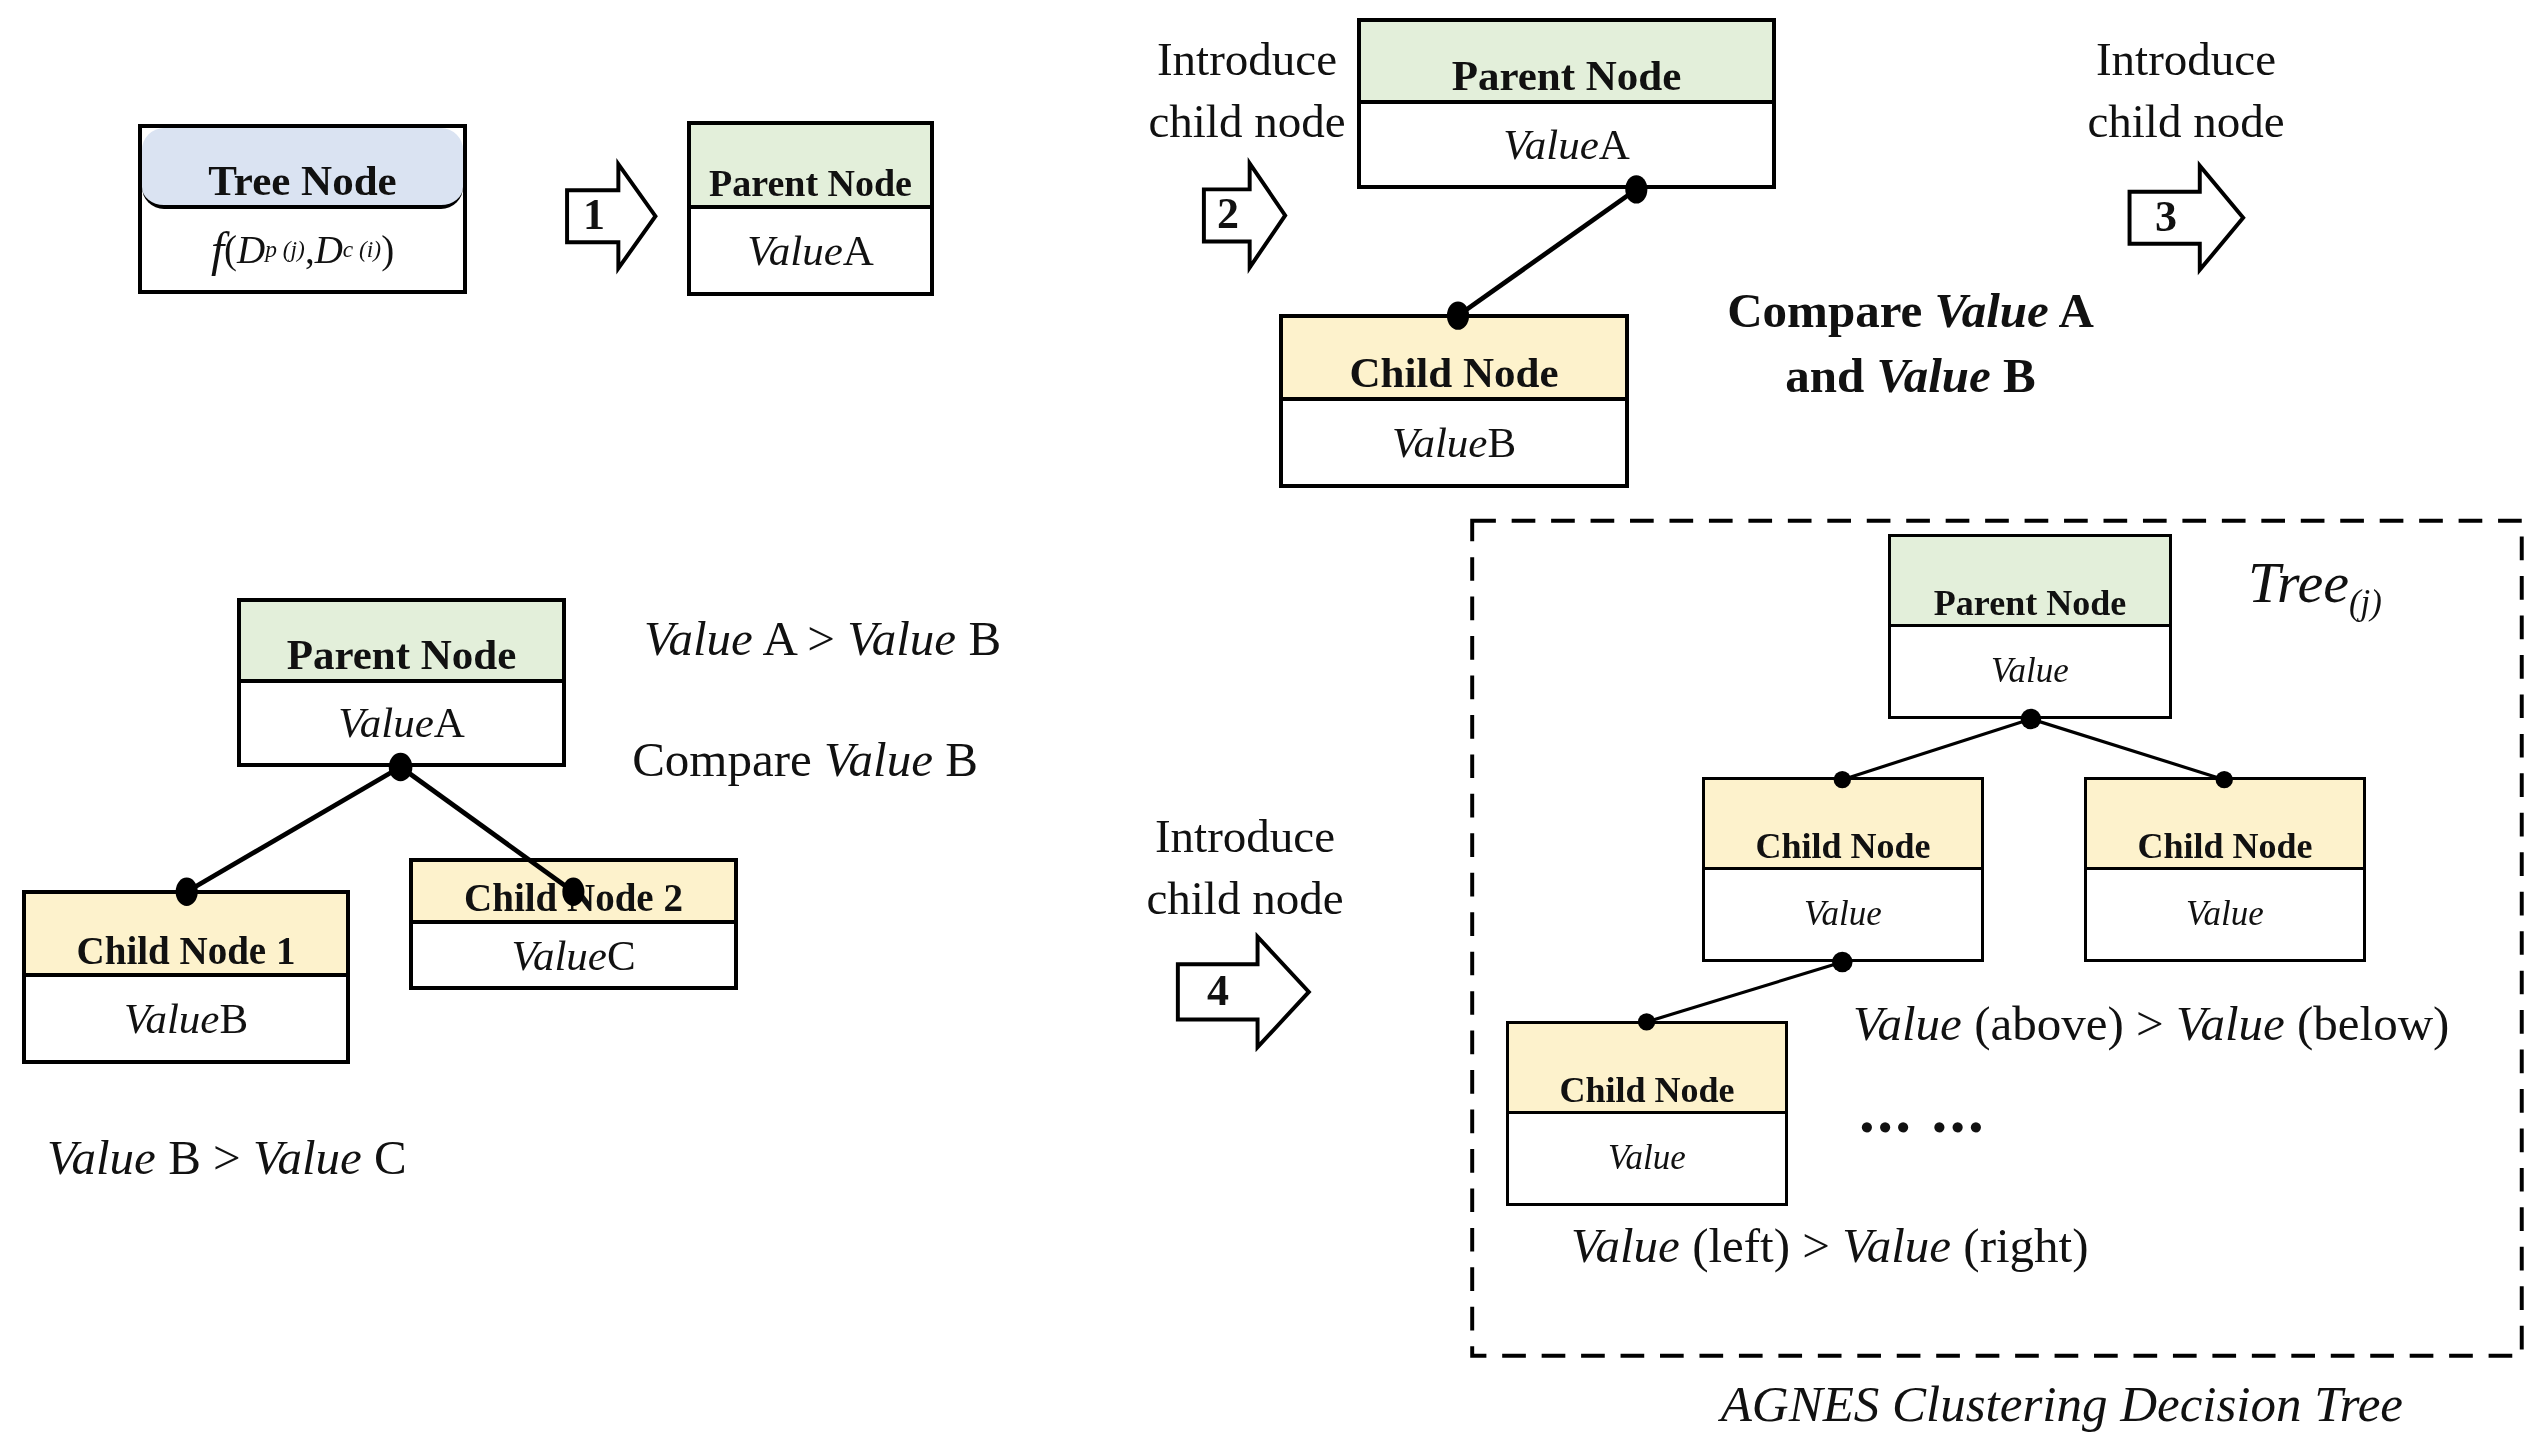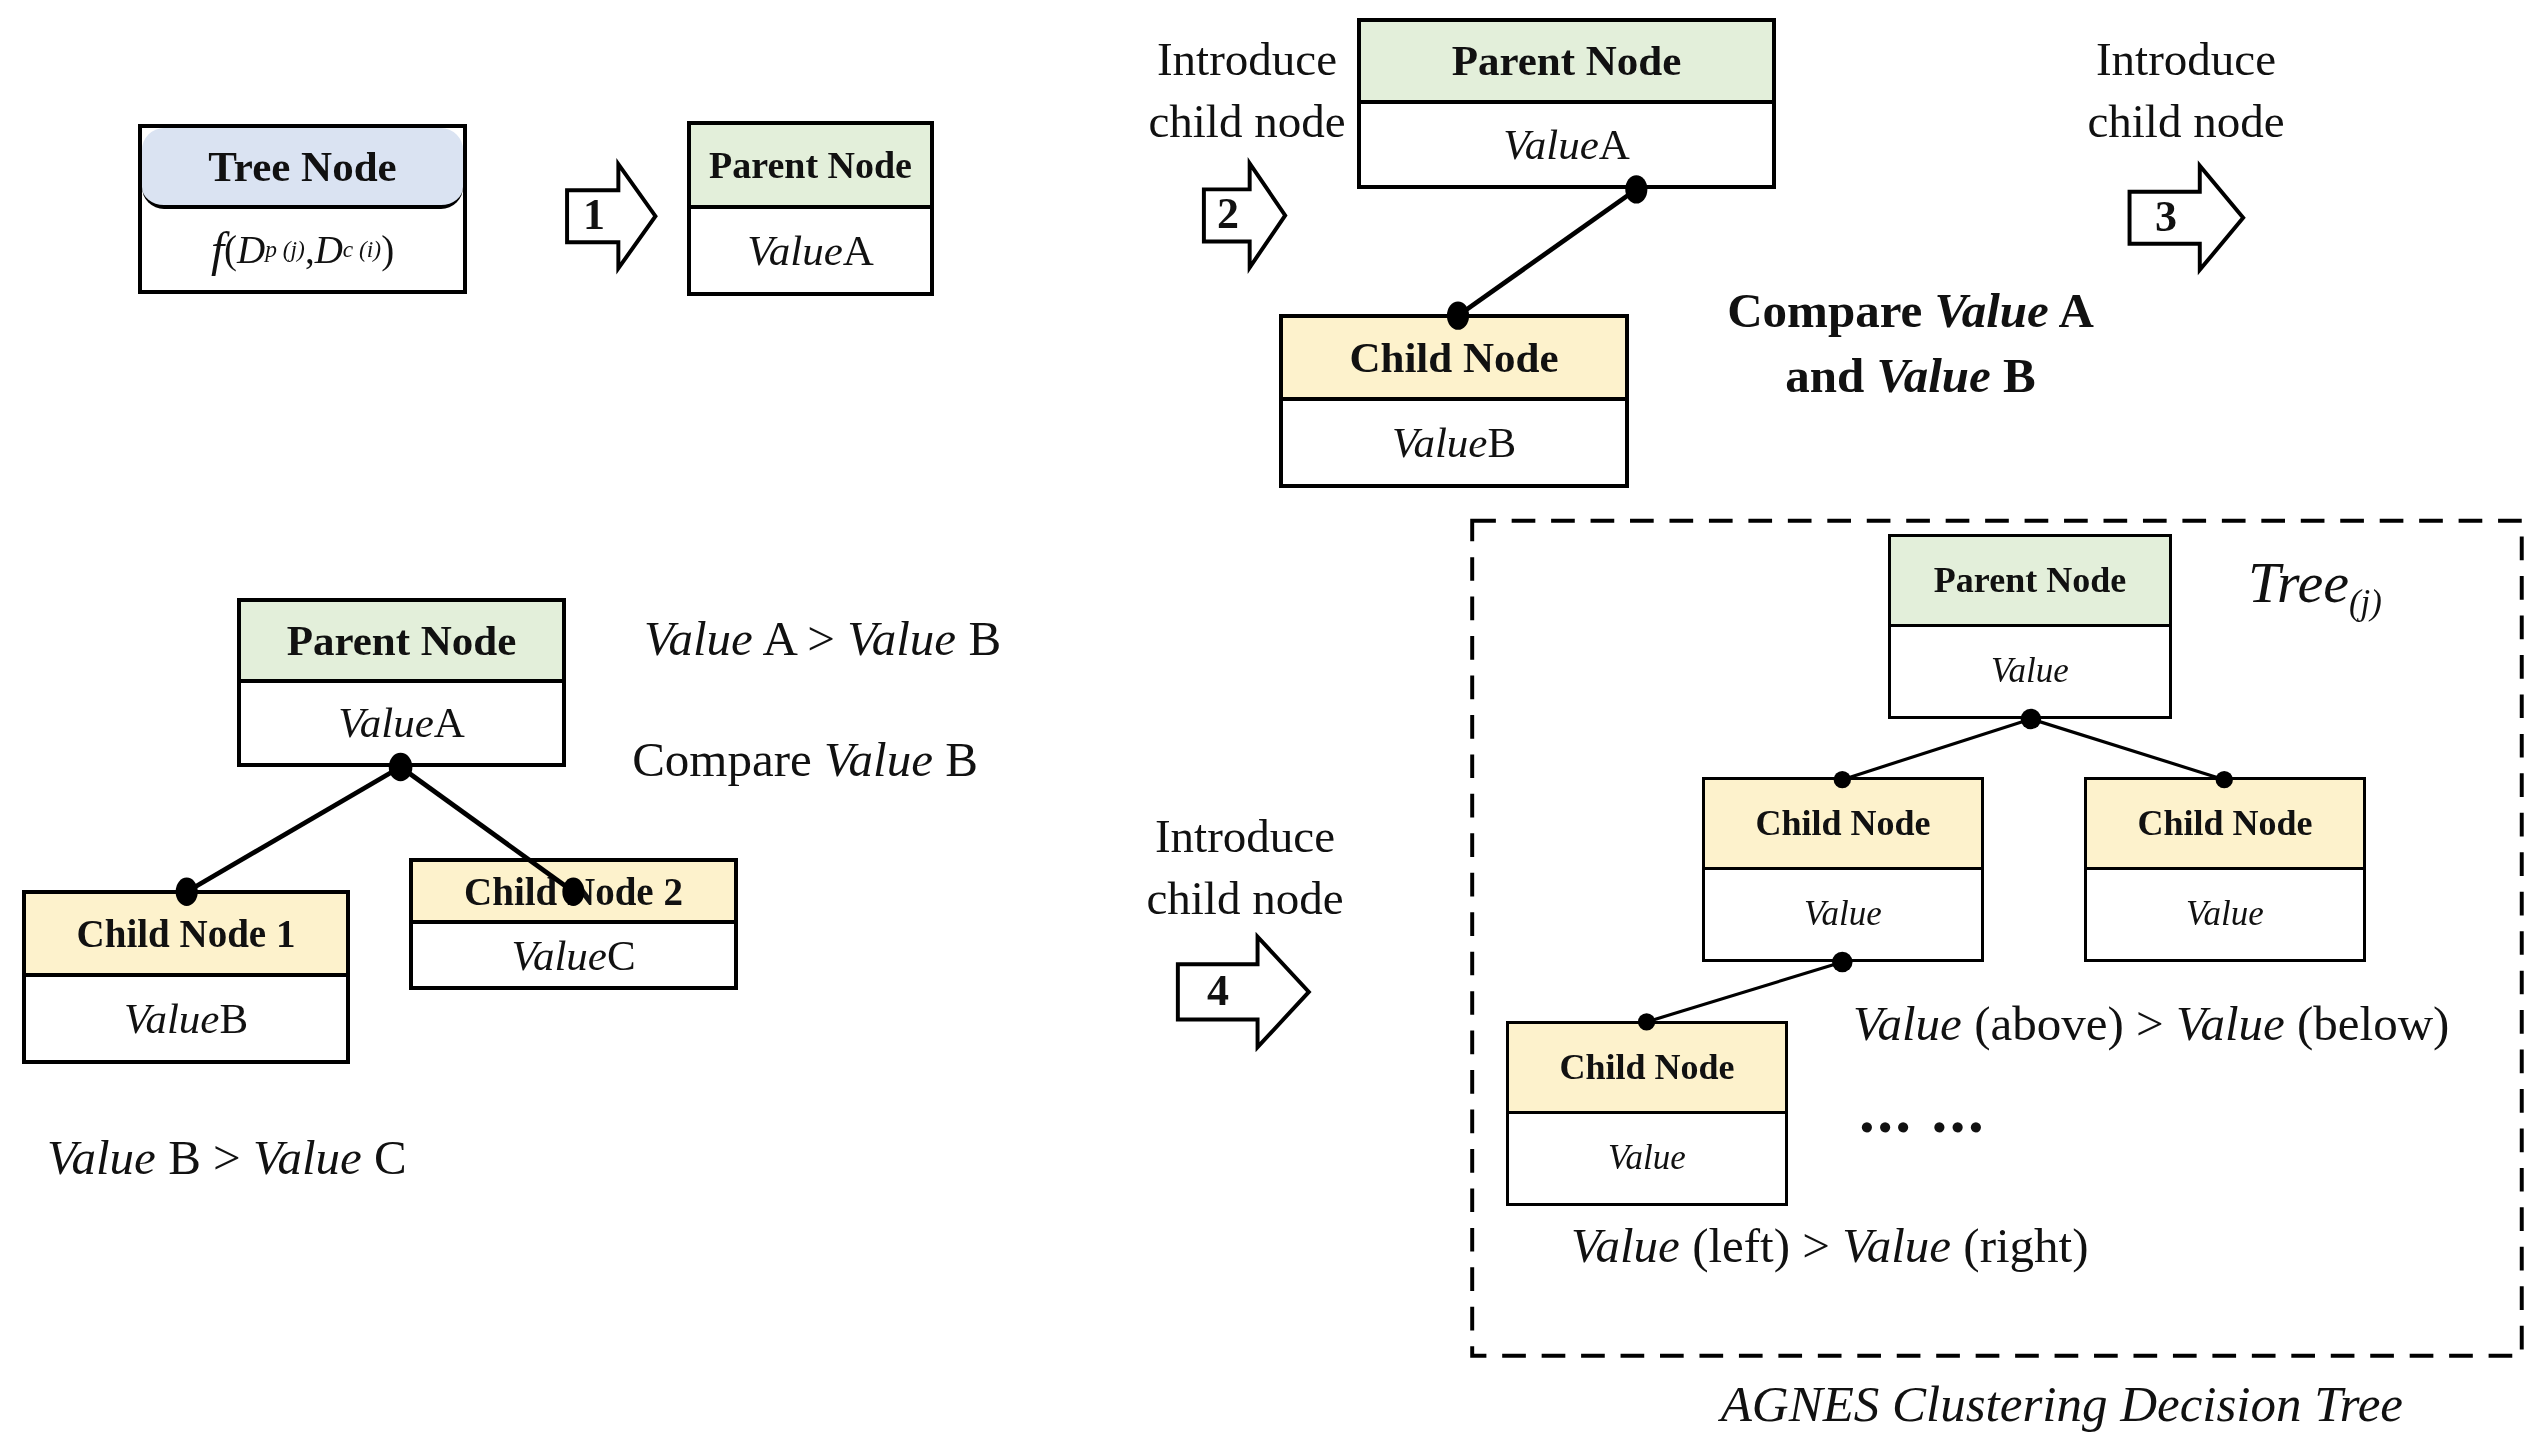--- a/index.html
+++ b/index.html
@@ -1,21 +1,21 @@
 <!DOCTYPE html>
 <html style="font-size:12.6px"><head>
 <meta charset="utf-8">
 <style>
   html,body{margin:0;padding:0;background:#ffffff;}
   #canvas{position:relative;width:2538px;height:1452px;background:#ffffff;overflow:hidden;
           font-family:"Liberation Serif","DejaVu Serif",serif;color:#111;}
   svg.overlay{position:absolute;left:0;top:0;z-index:6;pointer-events:none;}
   .node{position:absolute;background:#ffffff;border:4px solid #000;box-sizing:border-box;z-index:2;}
   .node .hdr{height:50%;box-sizing:border-box;border-bottom:4px solid #000;
-             display:flex;align-items:center;justify-content:center;font-weight:bold;}
+             display:flex;align-items:flex-end;justify-content:center;font-weight:bold;}
   .node .bdy{height:50%;display:flex;align-items:center;justify-content:center;}
   .node.big .hdr{font-size:43px;}
   .node.big .bdy{font-size:43px;}
   .node.small{border-width:3.2px;}
   .node.small .hdr{border-bottom-width:3.2px;font-size:36px;}
   .node.small .bdy{font-size:35px;}
   .ann{position:absolute;z-index:3;font-size:47px;line-height:62px;white-space:nowrap;}
   .ann.center{text-align:center;}
   .it{font-style:italic;}
   .sub{font-size:0.6em;vertical-align:-0.35em;}

